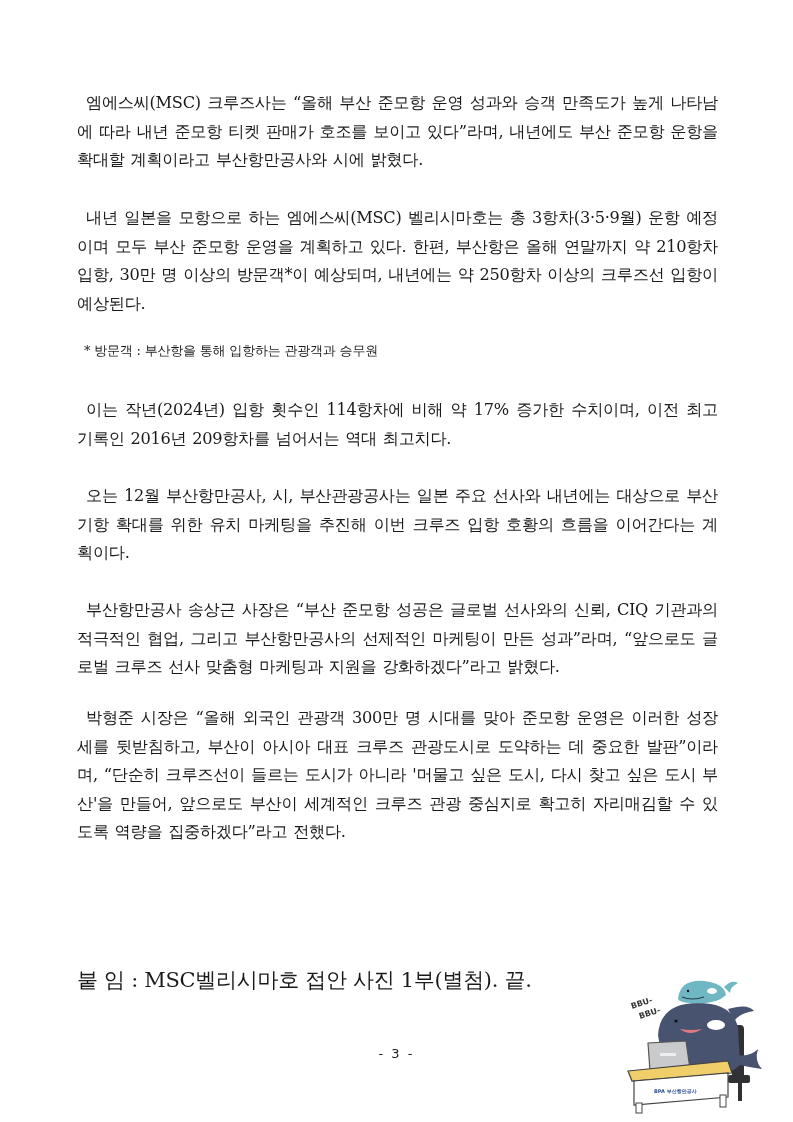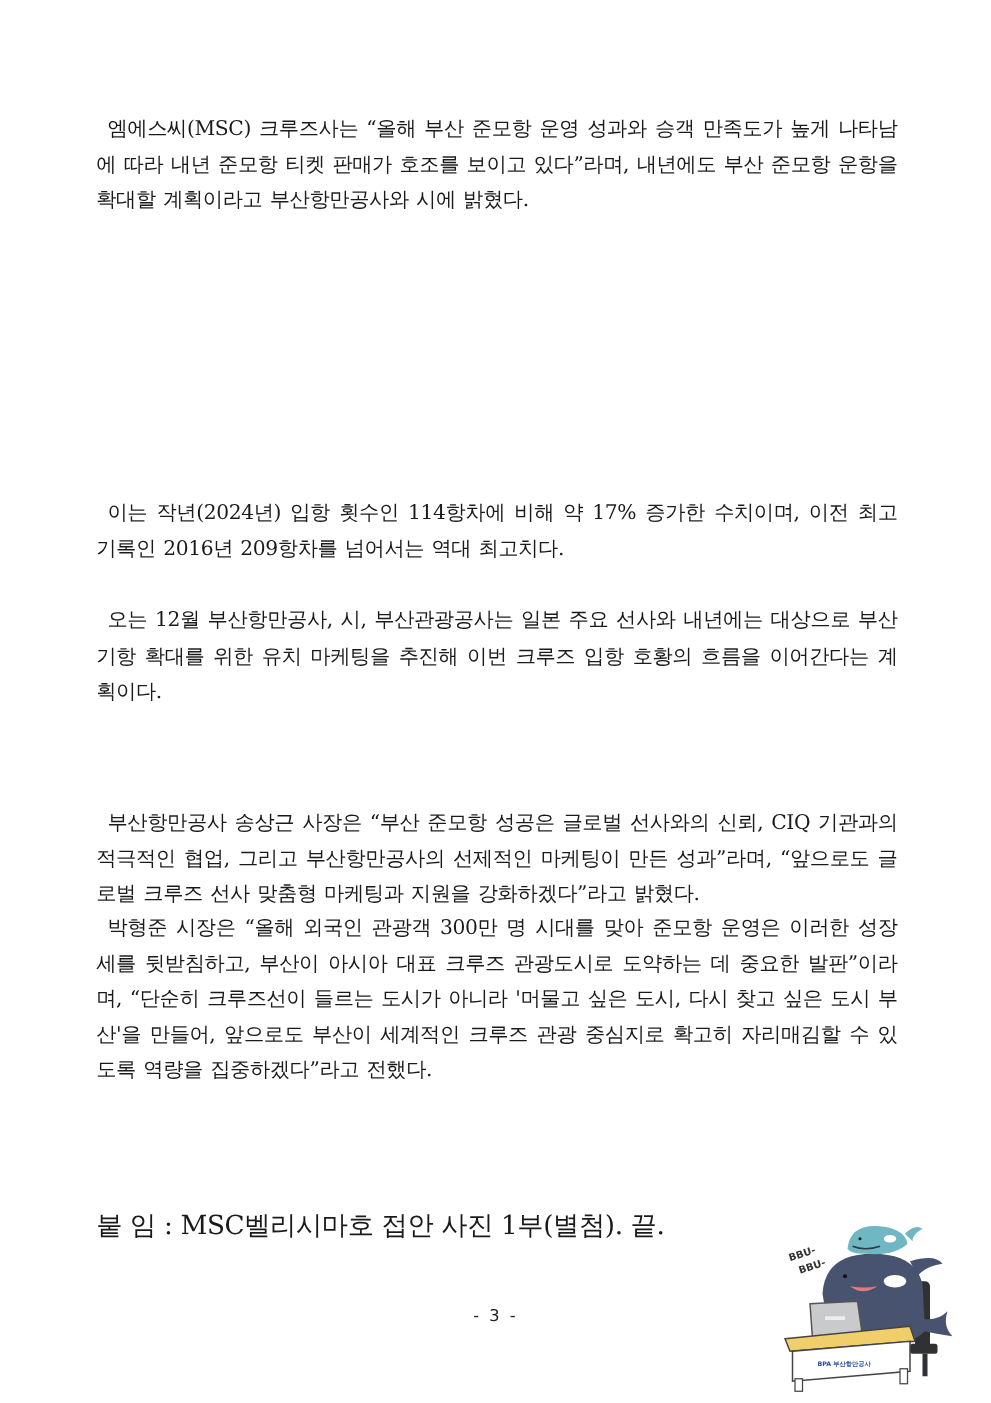--- a/index.html
+++ b/index.html
@@ -33,35 +33,39 @@
 </style>
 </head>
 <body>
 
 <div class="page">
 
   <div class="body-text" style="top:89px;">
     <p class="para">엠에스씨(MSC) 크루즈사는 “올해 부산 준모항 운영 성과와 승객 만족도가 높게 나타남에 따라 내년 준모항 티켓 판매가 호조를 보이고 있다”라며, 내년에도 부산 준모항 운항을 확대할 계획이라고 부산항만공사와 시에 밝혔다.</p>
   </div>
 
+  <div class="body-text" style="top:204px;">
+    <p class="para">내년 일본을 모항으로 하는 엠에스씨(MSC) 벨리시마호는 총 3항차(3·5·9월) 운항 예정이며 모두 부산 준모항 운영을 계획하고 있다. 한편, 부산항은 올해 연말까지 약 210항차 입항, 30만 명 이상의 방문객*이 예상되며, 내년에는 약 250항차 이상의 크루즈선 입항이 예상된다.</p>
+  </div>
 
+  <div class="footnote">* 방문객 : 부산항을 통해 입항하는 관광객과 승무원</div>
 
   <div class="body-text" style="top:396px;">
     <p class="para">이는 작년(2024년) 입항 횟수인 114항차에 비해 약 17% 증가한 수치이며, 이전 최고 기록인 2016년 209항차를 넘어서는 역대 최고치다.</p>
   </div>
 
   <div class="body-text" style="top:482px;">
     <p class="para">오는 12월 부산항만공사, 시, 부산관광공사는 일본 주요 선사와 내년에는 대상으로 부산 기항 확대를 위한 유치 마케팅을 추진해 이번 크루즈 입항 호황의 흐름을 이어간다는 계획이다.</p>
   </div>
 
-  <div class="body-text" style="top:596px;margin-top:48px;">
+  <div class="body-text" style="top:596px;">
     <p class="para">부산항만공사 송상근 사장은 “부산 준모항 성공은 글로벌 선사와의 신뢰, CIQ 기관과의 적극적인 협업, 그리고 부산항만공사의 선제적인 마케팅이 만든 성과”라며, “앞으로도 글로벌 크루즈 선사 맞춤형 마케팅과 지원을 강화하겠다”라고 밝혔다.</p>
   </div>
 
-  <div class="body-text" style="top:728px;">
+  <div class="body-text" style="top:704px;">
     <p class="para">박형준 시장은 “올해 외국인 관광객 300만 명 시대를 맞아 준모항 운영은 이러한 성장세를 뒷받침하고, 부산이 아시아 대표 크루즈 관광도시로 도약하는 데 중요한 발판”이라며, “단순히 크루즈선이 들르는 도시가 아니라 '머물고 싶은 도시, 다시 찾고 싶은 도시 부산'을 만들어, 앞으로도 부산이 세계적인 크루즈 관광 중심지로 확고히 자리매김할 수 있도록 역량을 집중하겠다”라고 전했다.</p>
   </div>
 
   <div class="attachment">붙 임 : MSC벨리시마호 접안 사진 1부(별첨). 끝.</div>
 
   <div class="page-number">- 3 -</div>
 
   <div class="mascot">
     <svg width="160" height="150" viewBox="0 0 160 150" xmlns="http://www.w3.org/2000/svg">
 

